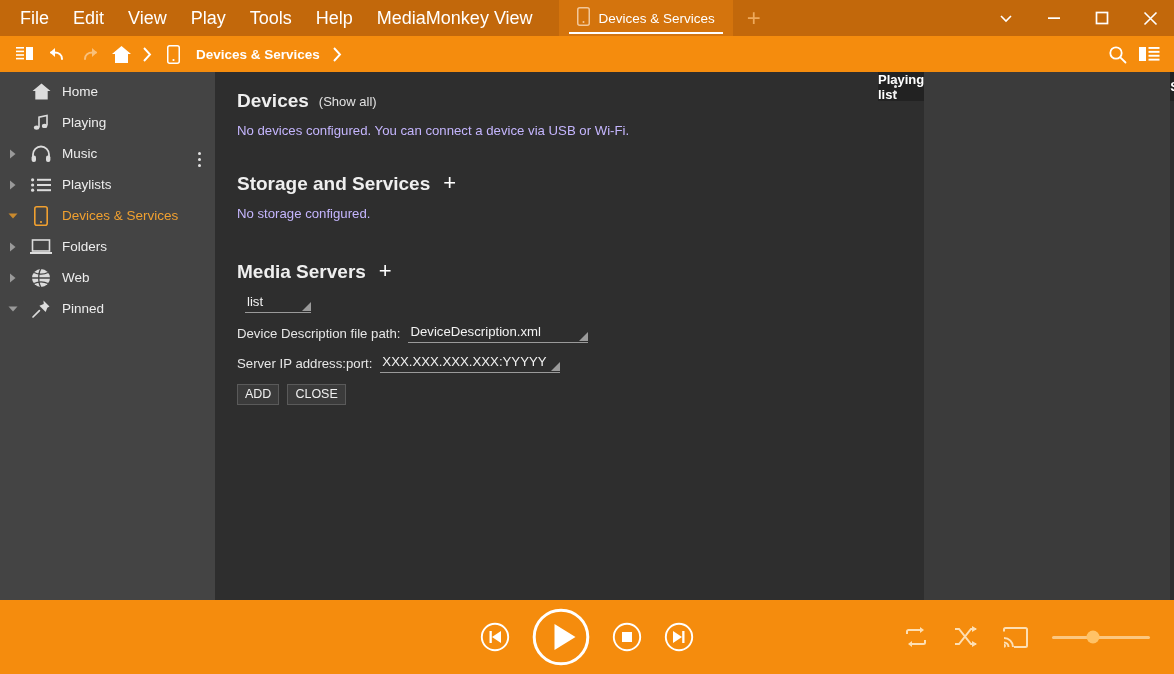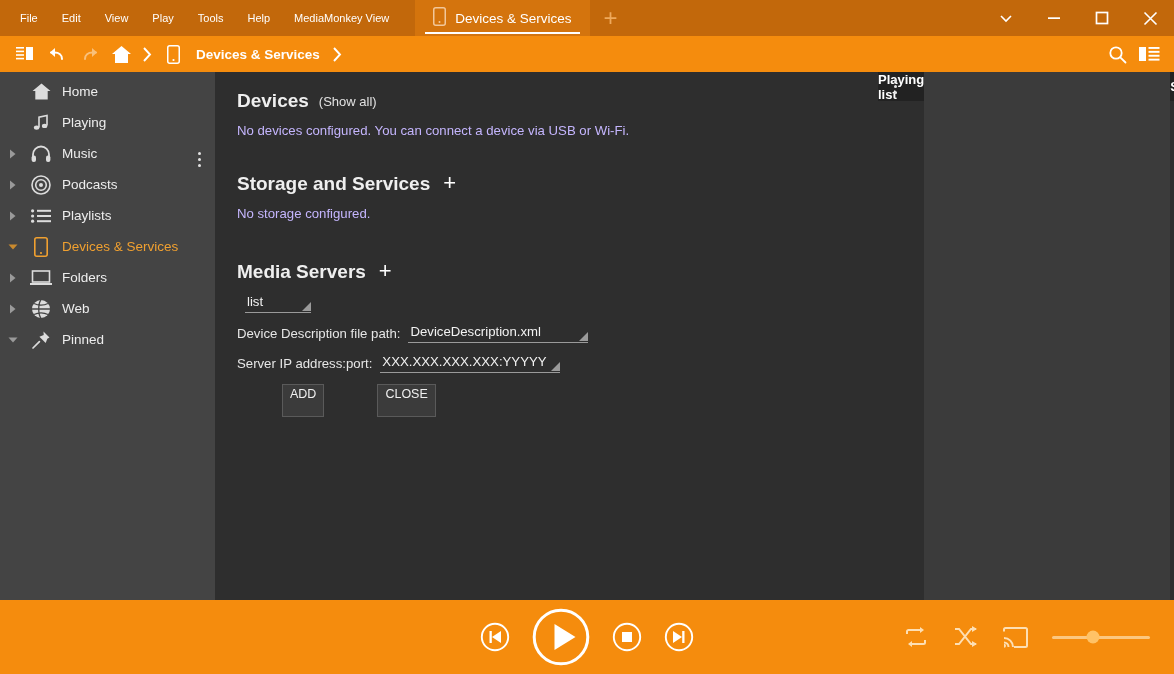--- a/index.html
+++ b/index.html
@@ -11,21 +11,21 @@
   }
   .app { position: relative; width: 1174px; height: 674px; display: flex; flex-direction: column; }
 
   
   .titlebar {
     height: 36px; background: #c2680b; display: flex; align-items: stretch;
     flex: 0 0 36px; position: relative;
   }
   .menus { display: flex; align-items: center; padding-left: 8px; }
   .menu-item {
-    color: #ffffff; font-size: 11px; padding: 0 12px; line-height: 36px;
+    color: #ffffff; font-size: 18px; padding: 0 12px; line-height: 36px;
     cursor: default; white-space: nowrap;
   }
   .tabstrip { display: flex; align-items: stretch; margin-left: 14px; }
   .tab {
     display: flex; align-items: center; gap: 9px; padding: 0 18px;
     position: relative; background: #d4740d; cursor: default;
   }
   .tab.active::after {
     content: ""; position: absolute; left: 10px; right: 10px; bottom: 2px;
     height: 2px; background: #ffffff;
@@ -113,23 +113,22 @@
     position: absolute; right: 0; bottom: 2px; width: 0; height: 0;
     border-left: 9px solid transparent; border-bottom: 9px solid #9a9a9a;
   }
   .proto { width: 66px; }
   .proto .underline { padding-right: 18px; }
   .ip-input { width: 180px; }
   .ddf-input { width: 180px; }
   .btn-row { display: flex; gap: 8px; margin-top: 11px; }
   .flat-btn {
     background: #3b3b3b; border: 1px solid #5a5a5a; color: #f0f0f0;
-    font-size: 12.5px; padding: 2px 7px 15px; cursor: default;
+    font-size: 12.5px; padding: 2px 7px 3px; cursor: default;
     font-family: "Liberation Sans", sans-serif;
-    margin-left: 45px;
   }
 
   
   .rightcol { width: 296px; flex: 0 0 296px; display: flex; flex-direction: row; }
   .panel-head {
     height: 29px; flex: 0 0 29px; background: #222222; display: flex;
     align-items: center; justify-content: center; position: relative;
   }
   .panel-dots {
     position: absolute; left: 10px; top: 0; bottom: 0; width: 14px;
@@ -321,35 +320,20 @@
         <span class="nav-icon">
           <svg width="20" height="18" viewBox="0 0 20 18">
             <path d="M2 12V9.5a8 8 0 0 1 16 0V12" fill="none" stroke="#dcdcdc" stroke-width="1.8"></path>
             <rect x="0.6" y="10.5" width="4.4" height="6.5" rx="2" fill="#dcdcdc"></rect>
             <rect x="15" y="10.5" width="4.4" height="6.5" rx="2" fill="#dcdcdc"></rect>
           </svg>
         </span>
         <span class="nav-label">Music</span>
       </div>
 
-      <div class="nav-item">
-        <span class="nav-arrow">
-          <svg width="8" height="10" viewBox="0 0 8 10">
-              <path d="M1 0.5l5.5 4.5L1 9.5z" fill="#9a9a9a"></path>
-            </svg>
-        </span>
-        <span class="nav-icon">
-          <svg width="20" height="20" viewBox="0 0 20 20">
-            <circle cx="10" cy="10" r="9" fill="none" stroke="#dcdcdc" stroke-width="1.6"></circle>
-            <circle cx="10" cy="10" r="5.3" fill="none" stroke="#dcdcdc" stroke-width="1.6"></circle>
-            <circle cx="10" cy="10" r="2" fill="#dcdcdc"></circle>
-          </svg>
-        </span>
-        <span class="nav-label">Podcasts</span>
-      </div>
 
       <div class="nav-item">
         <span class="nav-arrow">
           <svg width="8" height="10" viewBox="0 0 8 10">
               <path d="M1 0.5l5.5 4.5L1 9.5z" fill="#9a9a9a"></path>
             </svg>
         </span>
         <span class="nav-icon">
           <svg width="20" height="14" viewBox="0 0 20 14">
             <circle cx="1.6" cy="1.8" r="1.6" fill="#dcdcdc"></circle>

